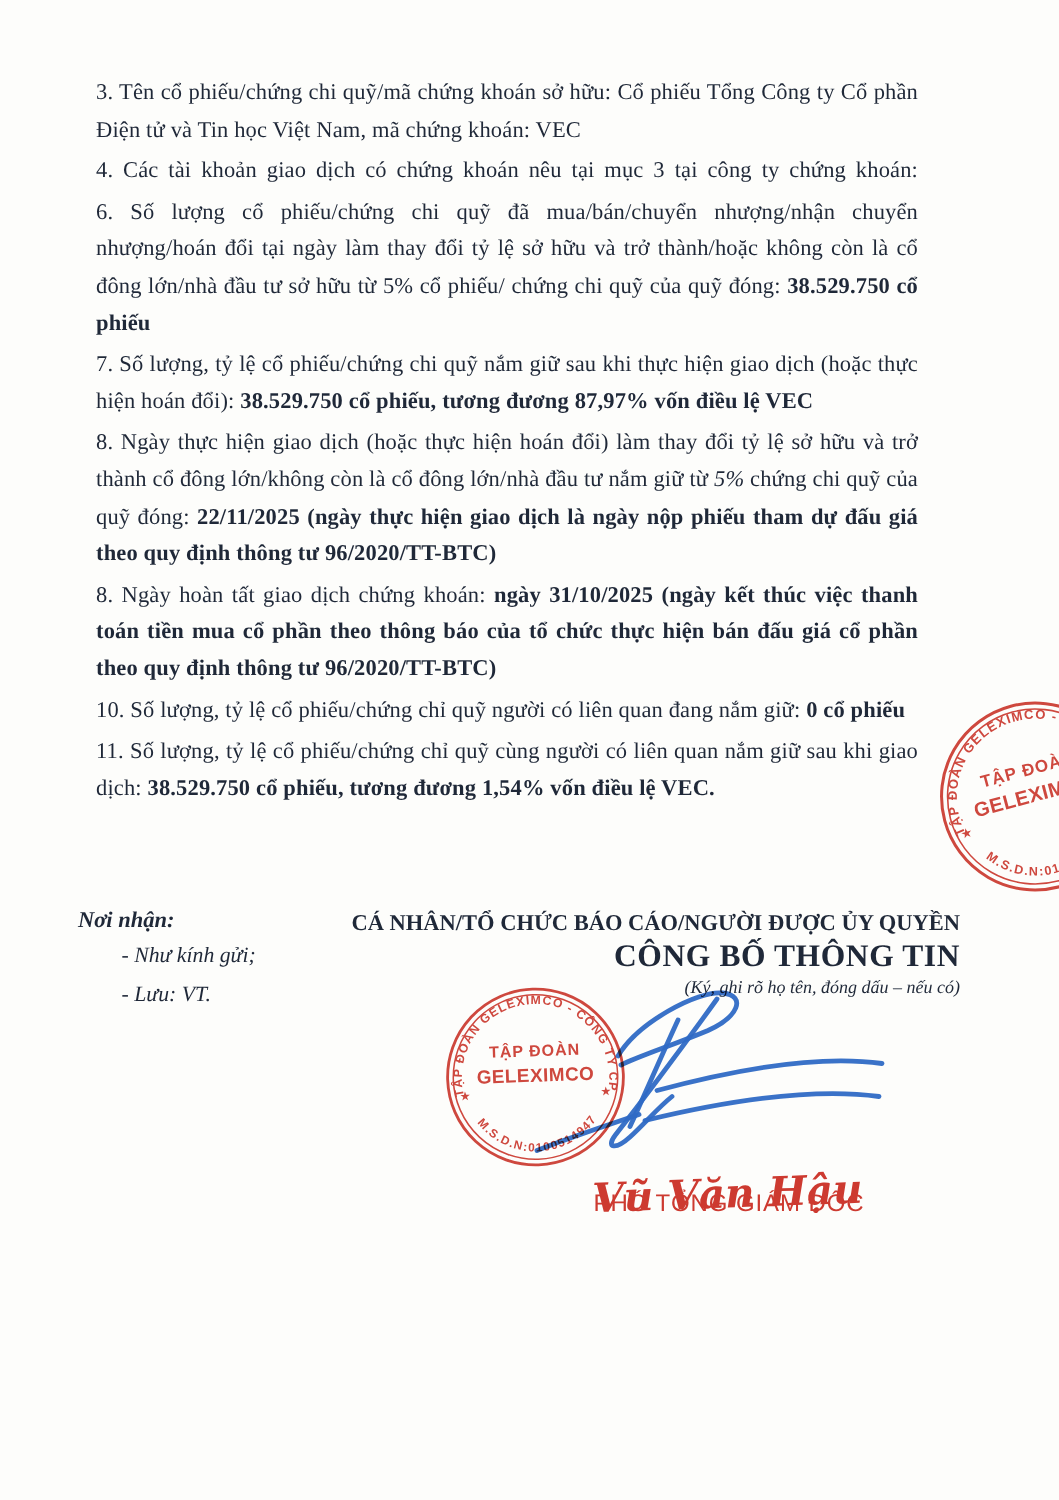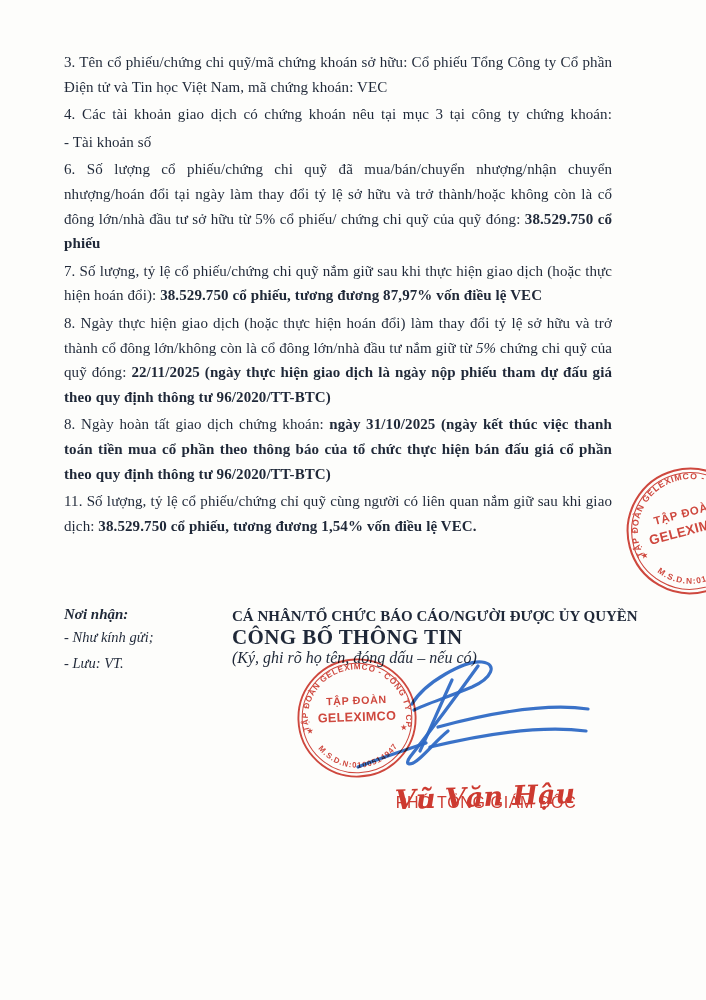--- a/index.html
+++ b/index.html
@@ -30,32 +30,32 @@
     font-size:15px;
     line-height:24.6px;
     text-align:justify;
     letter-spacing:.1px;
   }
   .doc-par.jlast{text-align-last:justify;}
   .b{font-weight:bold;}
   .i{font-style:italic;}
   
   .recipients{
-    position:absolute;left:64px;top:606px;
+    position:absolute;left:52px;top:606px;
     font-size:14.5px;
   }
   .recipients .rec-title{font-weight:bold;font-style:italic;font-size:15px;margin-bottom:6px;}
-  .recipients .rec-line{font-style:italic;margin-bottom:9px;}
+  .recipients .rec-line{font-style:italic;margin-bottom:9px;margin-left:29px;}
   .report-block{
-    position:absolute;left:232px;top:606px;width:420px;
-    text-align:left;
+    position:absolute;left:220px;top:606px;width:420px;
+    text-align:right;
   }
   .report-line1{font-weight:bold;font-size:15px;line-height:21px;}
   .report-line2{font-weight:bold;font-size:21px;line-height:21px;letter-spacing:.4px;}
-  .report-note{font-style:italic;font-size:16px;line-height:20px;}
+  .report-note{font-style:italic;font-size:12px;line-height:20px;}
   
   .stamp{position:absolute;mix-blend-mode:multiply;opacity:.93;}
   .stamp .ring-outer{fill:none;stroke:var(--red);stroke-width:3;}
   .stamp .ring-inner{fill:none;stroke:var(--red);stroke-width:1.6;}
   .stamp text{fill:var(--red);font-family:"Liberation Sans","DejaVu Sans",sans-serif;font-weight:bold;}
   .stamp .ring-text{font-size:13px;letter-spacing:1.2px;}
   .stamp .msdn-text{font-size:12.5px;letter-spacing:1.5px;}
   .stamp .center1{font-size:17px;letter-spacing:1px;}
   .stamp .center2{font-size:20px;letter-spacing:.5px;}
   .stamp .star{font-size:13px;}
@@ -80,25 +80,25 @@
   }
 </style>
 </head>
 <body>
 
 <div id="page">
 
   <div id="doc-body">
       <p class="doc-par"><span>3. Tên cổ phiếu/chứng chi quỹ/mã chứng khoán sở hữu: Cổ phiếu Tổng Công ty Cổ phần Điện tử và Tin học Việt Nam, mã chứng khoán: VEC</span></p>
       <p class="doc-par jlast"><span>4. Các tài khoản giao dịch có chứng khoán nêu tại mục 3 tại công ty chứng khoán:</span></p>
-      <p class="doc-par"><span>- Tài khoản số</span></p>
       <p class="doc-par"><span>6. Số lượng cổ phiếu/chứng chi quỹ đã mua/bán/chuyển nhượng/nhận chuyển nhượng/hoán đổi tại ngày làm thay đổi tỷ lệ sở hữu và trở thành/hoặc không còn là cổ đông lớn/nhà đầu tư sở hữu từ 5% cổ phiếu/ chứng chi quỹ của quỹ đóng: </span><span class="b">38.529.750 cổ phiếu</span></p>
       <p class="doc-par"><span>7. Số lượng, tỷ lệ cổ phiếu/chứng chi quỹ nắm giữ sau khi thực hiện giao dịch (hoặc thực hiện hoán đổi): </span><span class="b">38.529.750 cổ phiếu, tương đương 87,97% vốn điều lệ VEC</span></p>
       <p class="doc-par"><span>8. Ngày thực hiện giao dịch (hoặc thực hiện hoán đổi) làm thay đổi tỷ lệ sở hữu và trở thành cổ đông lớn/không còn là cổ đông lớn/nhà đầu tư nắm giữ từ </span><span class="i">5%</span><span> chứng chi quỹ của quỹ đóng: </span><span class="b">22/11/2025 (ngày thực hiện giao dịch là ngày nộp phiếu tham dự đấu giá theo quy định thông tư 96/2020/TT-BTC)</span></p>
       <p class="doc-par"><span>8. Ngày hoàn tất giao dịch chứng khoán: </span><span class="b">ngày 31/10/2025 (ngày kết thúc việc thanh toán tiền mua cổ phần theo thông báo của tổ chức thực hiện bán đấu giá cổ phần theo quy định thông tư 96/2020/TT-BTC)</span></p>
+      <p class="doc-par"><span>10. Số lượng, tỷ lệ cổ phiếu/chứng chỉ quỹ người có liên quan đang nắm giữ: </span><span class="b">0 cổ phiếu</span></p>
       <p class="doc-par"><span>11. Số lượng, tỷ lệ cổ phiếu/chứng chỉ quỹ cùng người có liên quan nắm giữ sau khi giao dịch: </span><span class="b">38.529.750 cổ phiếu, tương đương 1,54% vốn điều lệ VEC.</span></p>
     </div>
 
   <div class="recipients">
     <div class="rec-title">Nơi nhận:</div>
     <div>
         <div class="rec-line">- Như kính gửi;</div>
         <div class="rec-line">- Lưu: VT.</div>
       </div>
   </div>

